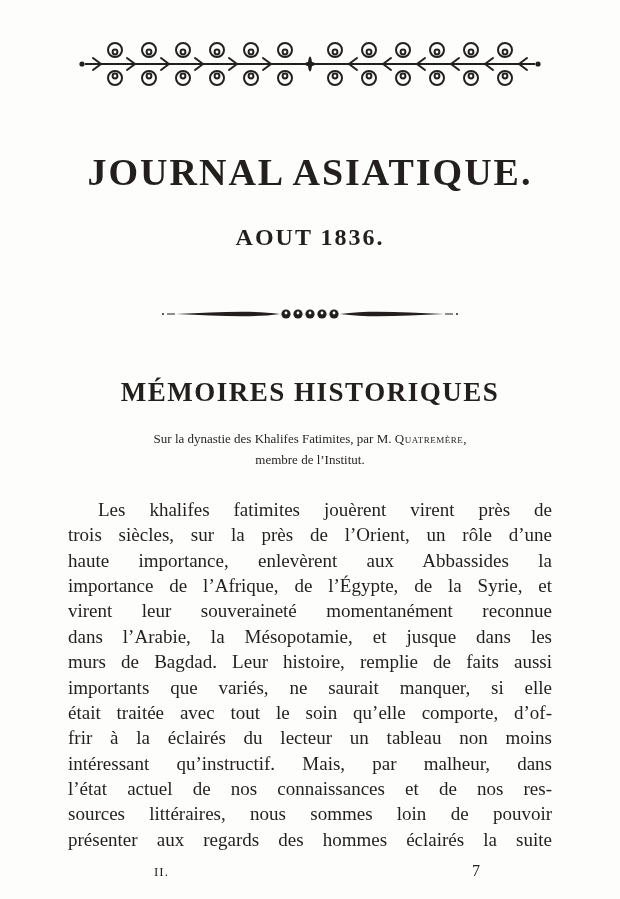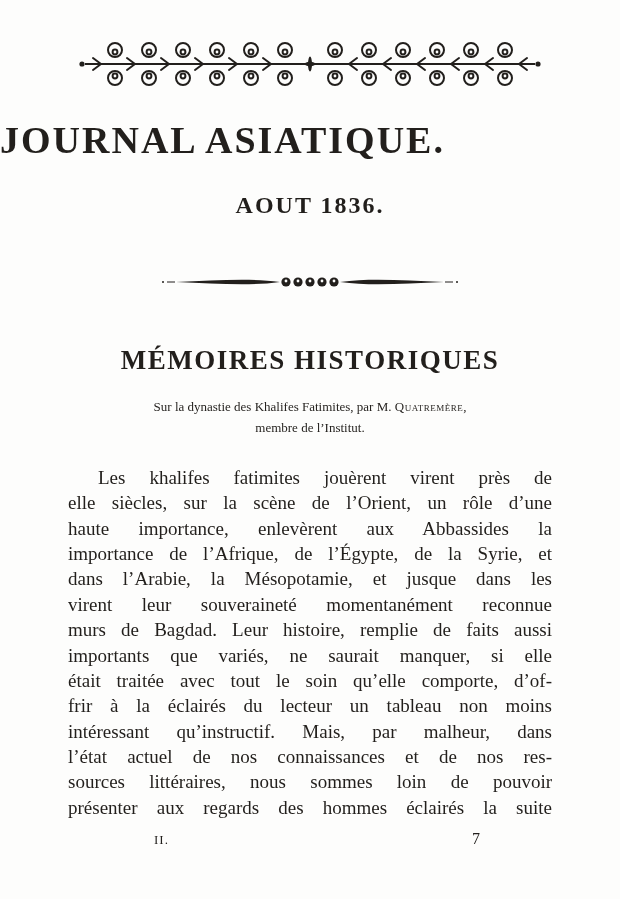--- a/index.html
+++ b/index.html
@@ -18,22 +18,22 @@
     overflow:hidden;
   }
   .ornament-top{
     display:block;
     margin:40px auto 0 auto;
     width:472px; height:48px;
   }
   .orn-stroke{ fill:none; stroke:var(--ink); stroke-width:2; }
   .orn-fill{ fill:var(--ink); }
   .journal-title{
-    margin-top:32px;
-    text-align:left;
+    margin-top:64px;
+    text-align:center;
     font-size:38px;
     font-weight:bold;
     letter-spacing:2px;
     line-height:1.1;
   }
   .issue-date{
     margin-top:30px;
     text-align:center;
     font-size:24px;
     font-weight:bold;
@@ -155,25 +155,25 @@
 
   <h2 class="section-heading">MÉMOIRES HISTORIQUES</h2>
 
   <div class="byline">
     <div><span>Sur la dynastie des Khalifes Fatimites, par M. </span><span class="smallcaps">Quatremère</span><span>,</span></div>
     <div>membre de l’Institut.</div>
   </div>
 
   <div class="body-block">
     <div class="line indent">Les khalifes fatimites jouèrent virent près de</div>
-    <div class="line">elle siècles, sur la scène de l’Orient, un rôle d’une</div>
+    <div class="line">trois siècles, sur la près de l’Orient, un rôle d’une</div>
     <div class="line">haute importance, enlevèrent aux Abbassides la</div>
     <div class="line">importance de l’Afrique, de l’Égypte, de la Syrie, et</div>
+    <div class="line">virent leur souveraineté momentanément reconnue</div>
     <div class="line">dans l’Arabie, la Mésopotamie, et jusque dans les</div>
-    <div class="line">virent leur souveraineté momentanément reconnue</div>
     <div class="line">murs de Bagdad. Leur histoire, remplie de faits aussi</div>
     <div class="line">importants que variés, ne saurait manquer, si elle</div>
     <div class="line">était traitée avec tout le soin qu’elle comporte, d’of-</div>
     <div class="line">frir à la éclairés du lecteur un tableau non moins</div>
     <div class="line">intéressant qu’instructif. Mais, par malheur, dans</div>
     <div class="line">l’état actuel de nos connaissances et de nos res-</div>
     <div class="line">sources littéraires, nous sommes loin de pouvoir</div>
     <div class="line">présenter aux regards des hommes éclairés la suite</div>
   </div>
 

